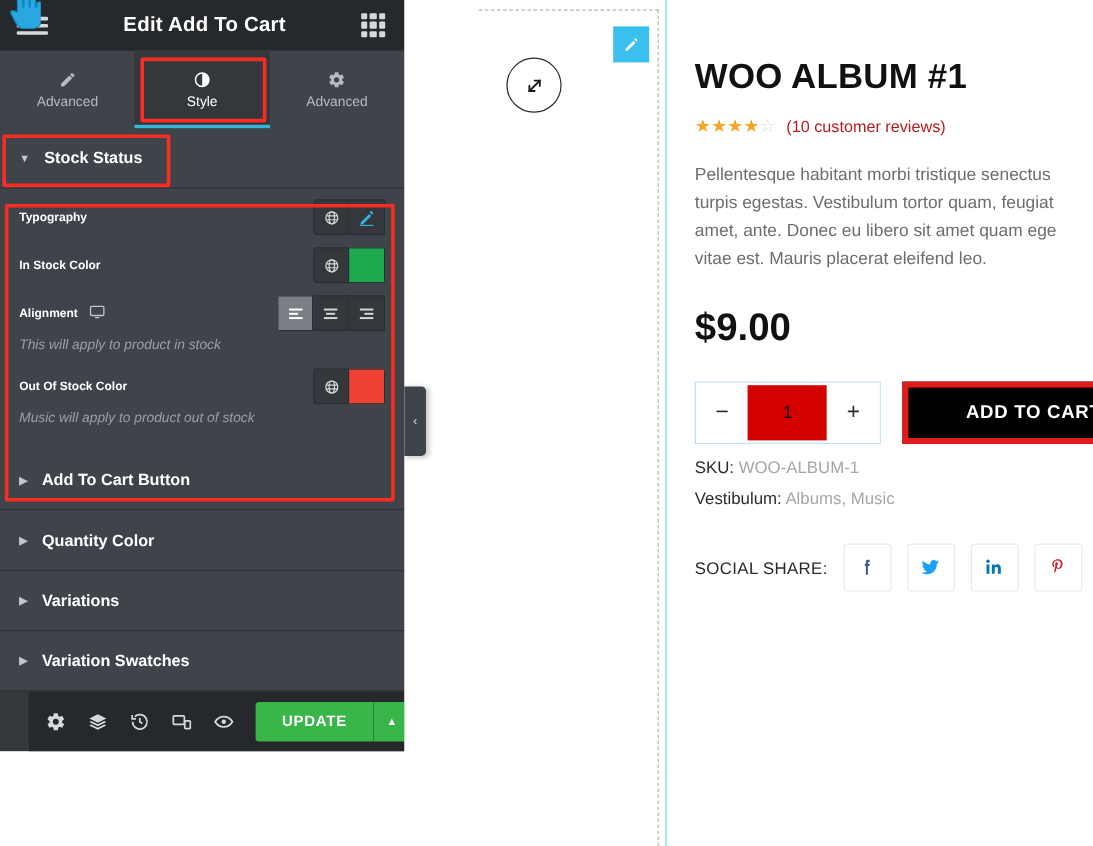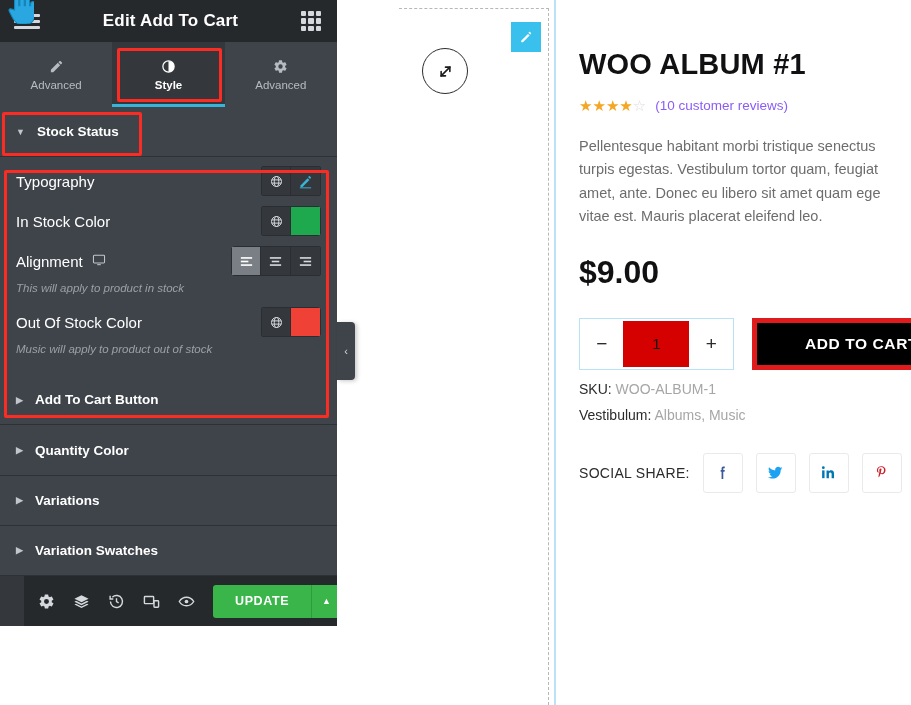--- a/index.html
+++ b/index.html
@@ -57,21 +57,21 @@
   .tab {
     flex: 1;
     display: flex; flex-direction: column;
     align-items: center; justify-content: center;
     gap: 5px;
     color: #b6bbc2;
     font-size: 11.5px;
     position: relative;
     cursor: pointer;
   }
-  .tab.active { background: #34383c; color: #ffffff; font-weight: bold; }
+  .tab.active { background: #34383c; color: #ffffff; }
   .tab.active::after {
     content: ""; position: absolute; left: 0; right: 0; bottom: 0;
     height: 3px; background: #39b3d7;
   }
   .tab svg { width: 15px; height: 15px; display:block; }
 
   
   .section {
     background: #3f444b;
     border-bottom: 1px solid #2e3236;
@@ -92,22 +92,22 @@
     padding: 4px 16px 12px 16px;
   }
 
   .ctrl-row {
     display: flex; align-items: center; justify-content: space-between;
     min-height: 38px;
     padding: 5px 0;
   }
   .ctrl-label {
     color: #ffffff;
-    font-size: 15px;
-    font-weight: normal;
+    font-size: 10px;
+    font-weight: bold;
     display: flex; align-items: center; gap: 9px;
   }
   .ctrl-desc {
     color: #9ba0a7;
     font-size: 11.5px;
     font-style: italic;
     padding: 1px 0 8px 0;
   }
 
   .btn-group { display: flex; border-radius: 3px; overflow: hidden; }
@@ -228,21 +228,21 @@
     font-size: 29px;
     font-weight: bold;
     color: #111113;
     letter-spacing: .2px;
     white-space: nowrap;
   }
   .rating-row { display:flex; align-items:center; gap: 9px; margin-top: 17px; }
   .stars { font-size: 15px; letter-spacing: 0px; color: #f5a623; line-height: 1; position: relative; }
   .stars .half { color: #f5a623; }
   .stars .empty { color: #dcdcdc; }
-  .reviews { font-size: 13.5px; color: #8b5cf6; }
+  .reviews { font-size: 13.5px; color: #b91c1c; }
   .desc {
     margin-top: 22px;
     font-size: 14.5px;
     line-height: 1.62;
     color: #6d6d6d;
     white-space: nowrap;
   }
   .price {
     margin-top: 25px;
     font-size: 32px;

